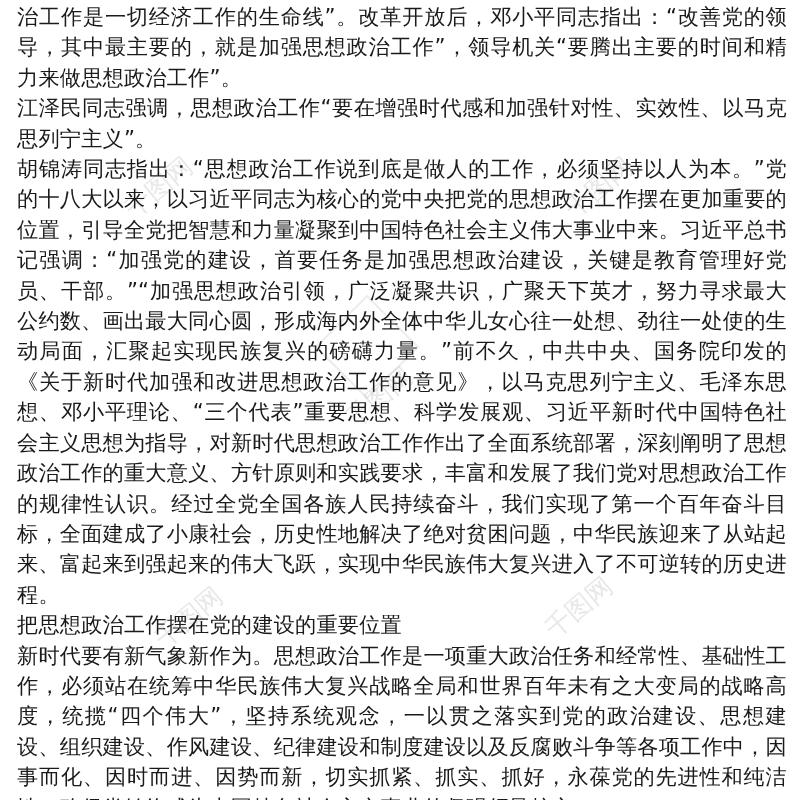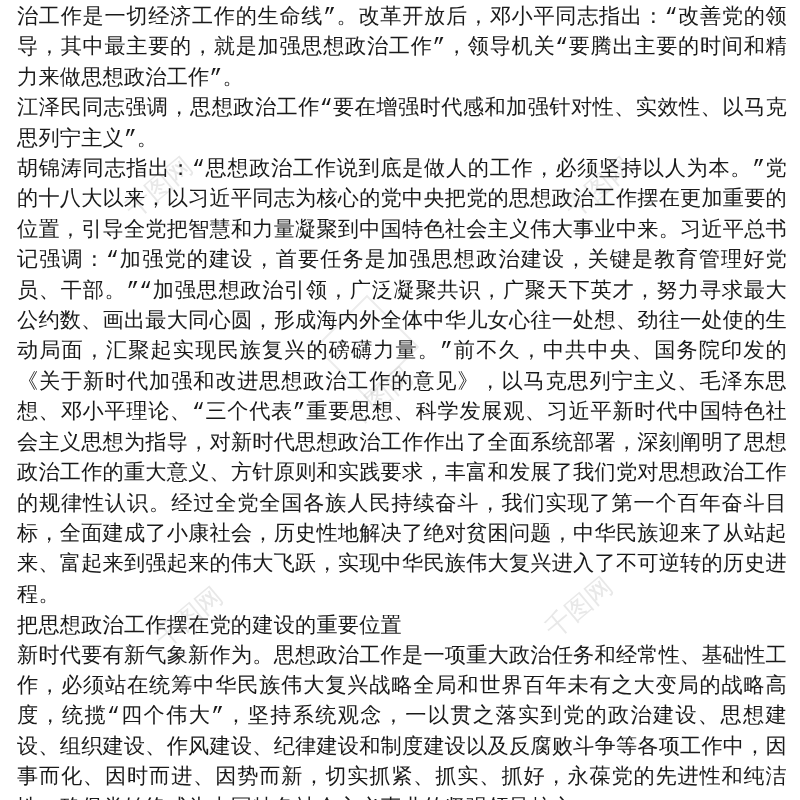--- a/index.html
+++ b/index.html
@@ -21,21 +21,20 @@
     color: #1a1a1a;
     font-family: "DejaVu Sans", "Liberation Sans", sans-serif;
     font-size: 21.2px;
     line-height: 30.4px;
     letter-spacing: 0.2px;
   }
   .para {
     margin: 0;
     text-align: justify;
     text-align-last: left;
-    font-family: Liberation Mono, monospace;
   }
   .heading {
     margin: 0;
   }
   .watermark {
     position: absolute;
     width: 70px;
     height: 70px;
     border: 2px solid rgba(200,200,200,0.35);
     transform: rotate(45deg);

